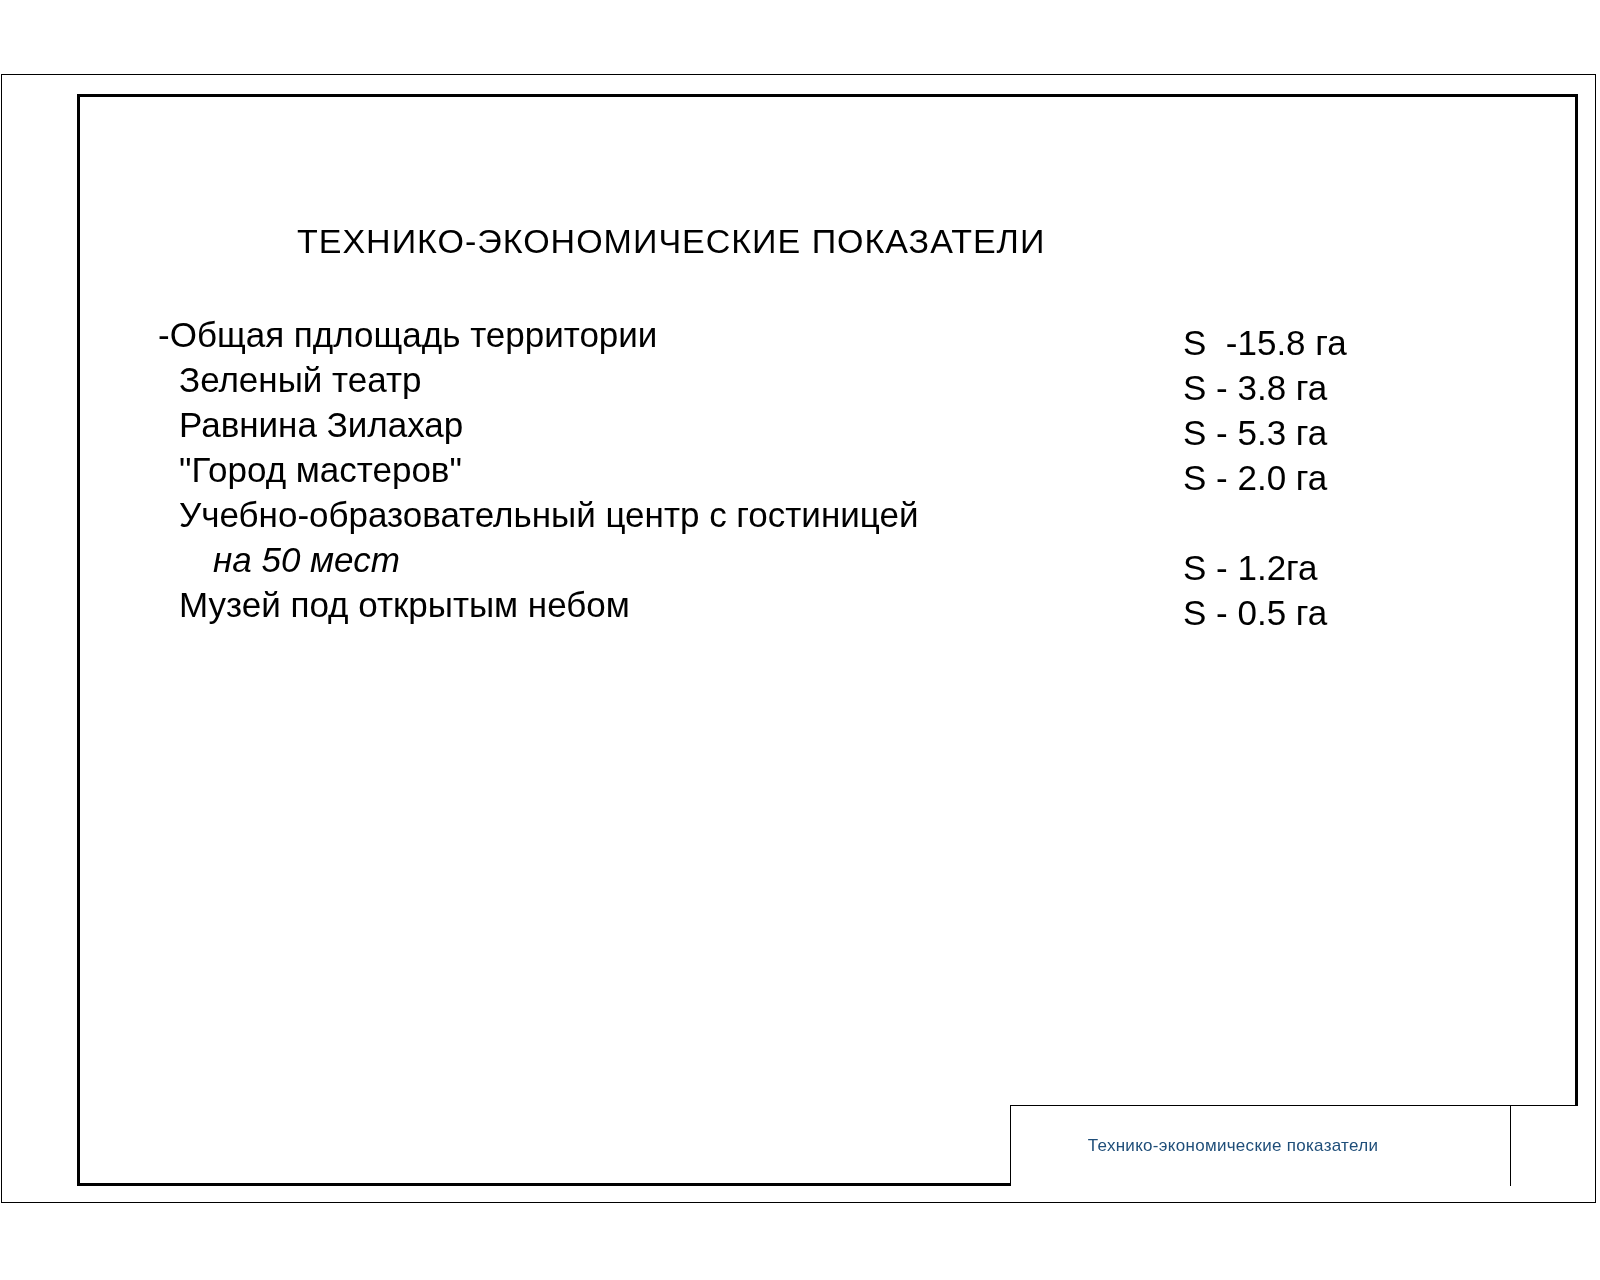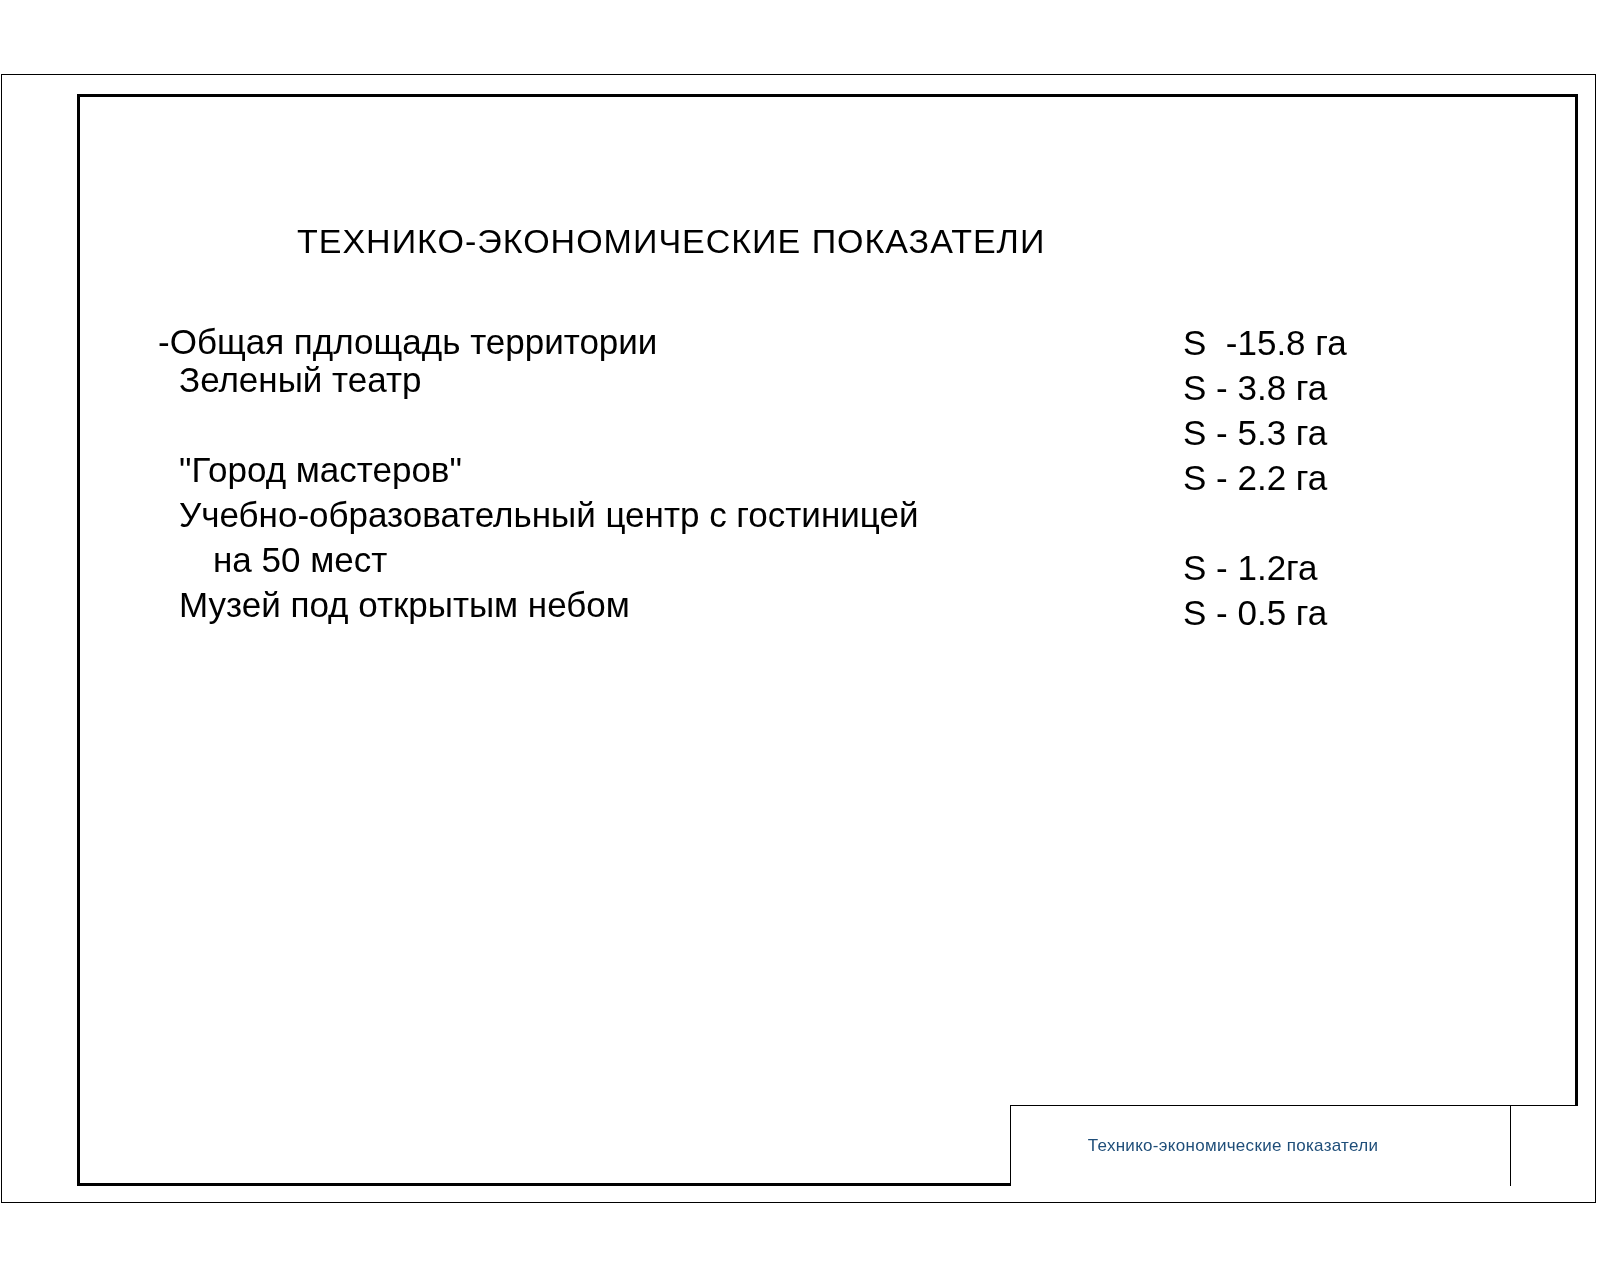--- a/index.html
+++ b/index.html
@@ -53,23 +53,23 @@
   .indicator-row {
     position: relative;
     height: 45px;
     line-height: 45px;
     white-space: nowrap;
   }
   .indicator-label {
     display: inline-block;
     white-space: pre;
   }
-  .indent-0 { padding-left: 0; margin-top: 7px; }
+  .indent-0 { padding-left: 0; }
   .indent-1 { padding-left: 21px; text-align: right; }
-  .indent-2 { padding-left: 55px; }
+  .indent-2 { padding-left: 55px; font-style: italic; }
   .indicator-value {
     position: absolute;
     left: 1025px;
     top: 8px;
     white-space: pre;
   }
   .title-block {
     position: absolute;
     left: 1010px;
     top: 1105px;
@@ -111,25 +111,26 @@
 <div class="indicator-list">
     <div class="indicator-row">
     <span class="indicator-label indent-0">-Общая пдлощадь территории</span>
     <span class="indicator-value">S  -15.8 га</span>
   </div>
     <div class="indicator-row">
     <span class="indicator-label indent-1">Зеленый театр</span>
     <span class="indicator-value">S - 3.8 га</span>
   </div>
     <div class="indicator-row">
+    <span class="indicator-label indent-1">Равнина Зилахар</span>
     <span class="indicator-value">S - 5.3 га</span>
   </div>
     <div class="indicator-row">
     <span class="indicator-label indent-1">"Город мастеров"</span>
-    <span class="indicator-value">S - 2.2 га</span>
+    <span class="indicator-value">S - 2.0 га</span>
   </div>
     <div class="indicator-row">
     <span class="indicator-label indent-1">Учебно-образовательный центр с гостиницей</span>
     <span class="indicator-value"></span>
   </div>
     <div class="indicator-row">
     <span class="indicator-label indent-2">на 50 мест</span>
     <span class="indicator-value">S - 1.2га</span>
   </div>
     <div class="indicator-row">

